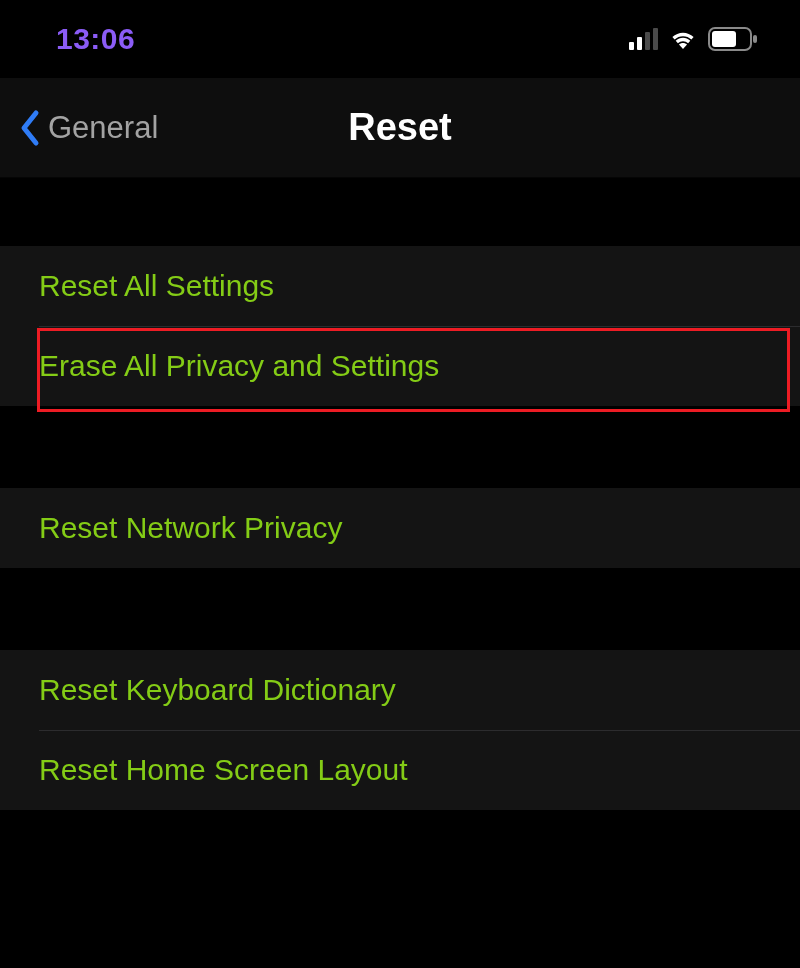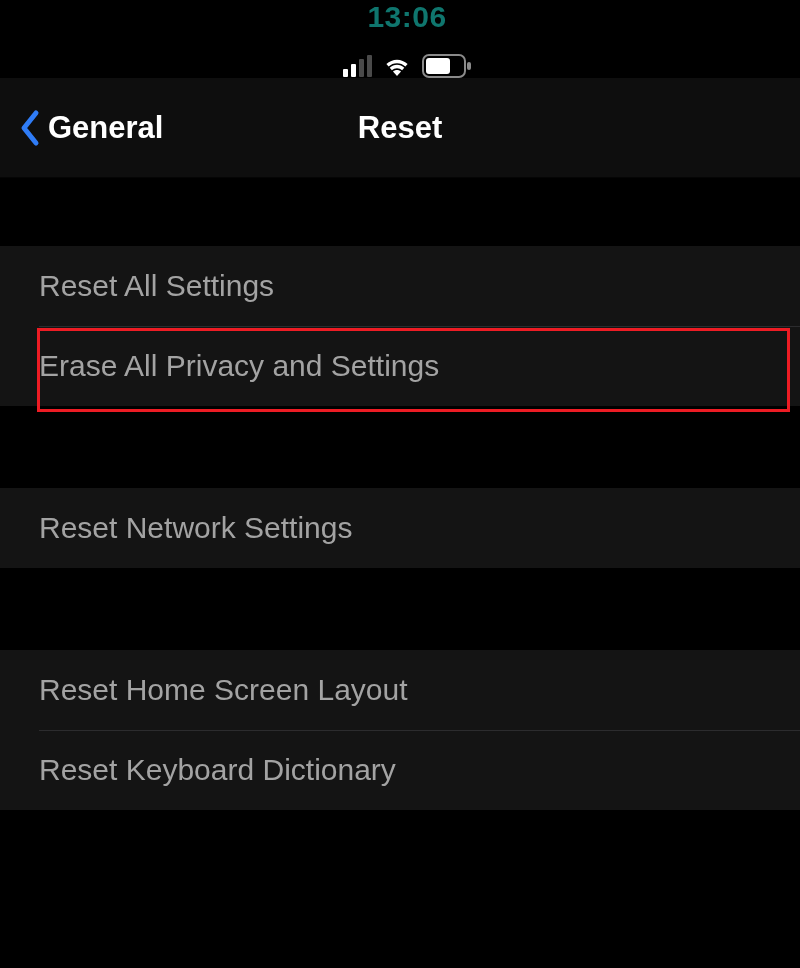--- a/index.html
+++ b/index.html
@@ -14,22 +14,21 @@
       font-family: -apple-system, 'Helvetica Neue', Helvetica, Arial, sans-serif;
       overflow: hidden;
       position: relative;
     }
     .status-bar {
       height: 78px;
       display: flex;
       align-items: center;
       justify-content: space-between;
       padding: 0 42px 0 56px;
-      color: #0f766e;
-      flex-direction: column;
+      color: #8b5cf6;
     }
     .status-time {
       font-size: 30px;
       font-weight: 600;
       letter-spacing: 0.5px;
     }
     .status-icons {
       display: flex;
       align-items: center;
       gap: 10px;
@@ -59,46 +58,46 @@
       border-bottom: 1px solid #050505;
     }
     .back-btn {
       position: absolute;
       left: 18px;
       top: 0;
       bottom: 0;
       display: flex;
       align-items: center;
       gap: 6px;
-      color: #ffffff;
+      color: #a3a3a3;
       font-size: 31px;
-      font-weight: 700;
+      font-weight: 400;
       cursor: pointer;
     }
     .back-chev svg { display: block; }
     .nav-title {
       width: 100%;
       text-align: center;
       color: #ffffff;
-      font-size: 31px;
+      font-size: 38px;
       font-weight: 600;
     }
     .spacer { background: #000000; }
     .spacer.s1 { height: 68px; }
     .spacer.s2 { height: 82px; }
     .spacer.s3 { height: 82px; }
     .group {
       background: #141414;
     }
     .row {
       height: 80px;
       display: flex;
       align-items: center;
       padding-left: 39px;
-      color: #a3a3a3;
+      color: #84cc16;
       font-size: 30px;
       font-weight: 400;
       cursor: pointer;
       position: relative;
     }
     .row + .row::before {
       content: "";
       position: absolute;
       top: 0;
       left: 39px;
@@ -165,28 +164,28 @@
   </div>
   <div class="row">
     <span>Erase All Privacy and Settings</span>
   </div>
 </div>
 
 <div class="spacer s2"></div>
 
 <div class="group">
   <div class="row">
-    <span>Reset Network Settings</span>
+    <span>Reset Network Privacy</span>
   </div>
 </div>
 
 <div class="spacer s3"></div>
 
 <div class="group">
   <div class="row">
-    <span>Reset Home Screen Layout</span>
+    <span>Reset Keyboard Dictionary</span>
   </div>
   <div class="row">
-    <span>Reset Keyboard Dictionary</span>
+    <span>Reset Home Screen Layout</span>
   </div>
 </div>
 
 <div class="highlight-box"></div>
 
 </body></html>

